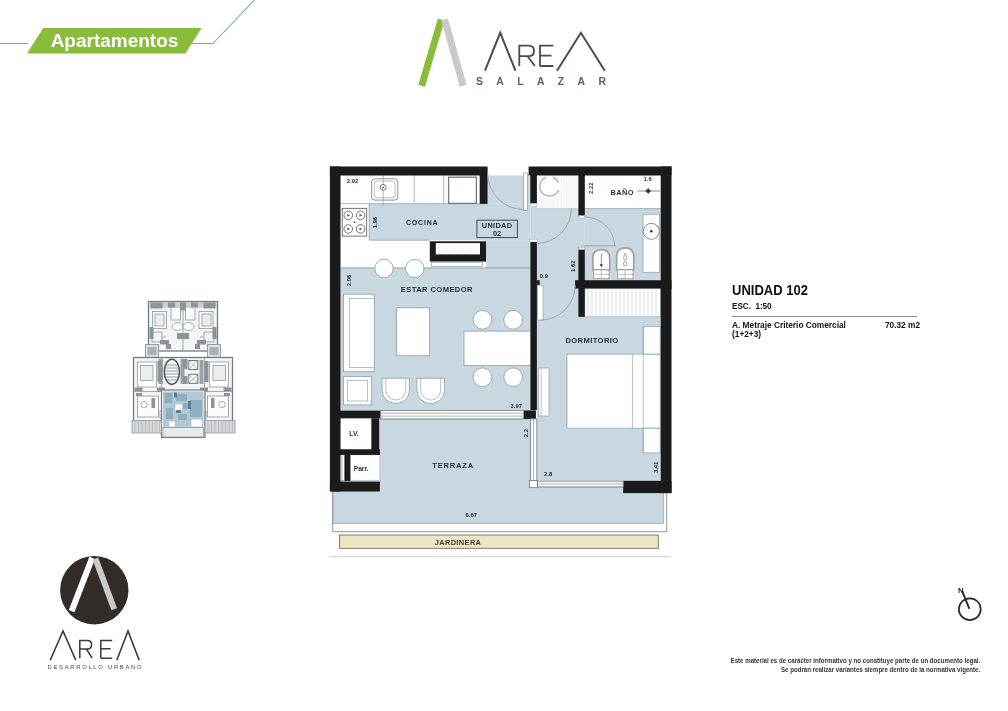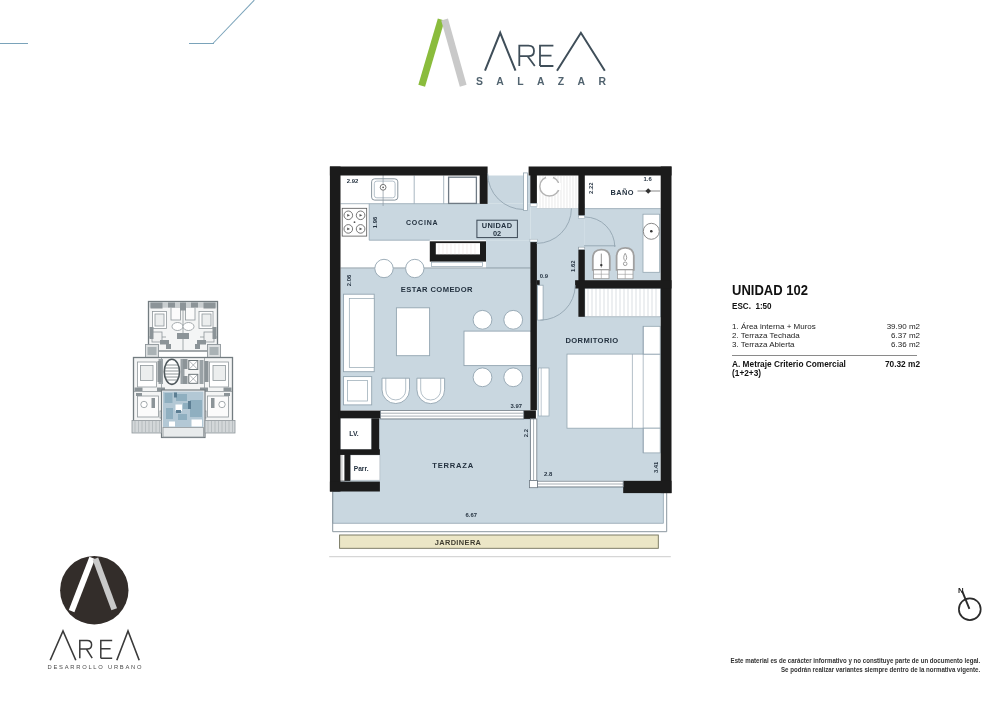--- a/index.html
+++ b/index.html
@@ -6,20 +6,24 @@
   #page{position:relative;width:1008px;height:711px;background:#ffffff;overflow:hidden;
         font-family:"Liberation Sans", sans-serif;}
   .abs{position:absolute;}
 </style>
 </head>
 <body>
 <div id="page">
 
   <div class="abs" style="left:0;top:42.6px;width:28px;height:1.2px;background:#7aa3ba;"></div>
 
+  <div class="abs" style="left:27px;top:27.5px;width:175px;height:26px;background:#8abc3c;
+       clip-path:polygon(16.5px 0,175px 0,158.5px 26px,0 26px);">
+    <div style="text-align:center;line-height:26px;font-size:19px;font-weight:bold;color:#ffffff;">Apartamentos</div>
+  </div>
 
   <div class="abs" style="left:189px;top:42.6px;width:24.5px;height:1.2px;background:#7aa3ba;"></div>
 
   <div class="abs" style="left:213px;top:42.8px;width:59.5px;height:1.2px;background:#7aa3ba;
        transform:rotate(-46.4deg);transform-origin:0 50%;"></div>
 
   <svg class="abs" style="left:408px;top:12px;" width="204" height="80" viewBox="408 12 204 80">
 
     <line x1="421.7" y1="85.8" x2="441.2" y2="19.5" stroke="#8abc3c" stroke-width="7"></line>
 
@@ -495,25 +499,20 @@
     </g>
     </g>
   </svg>
 
   <div class="abs" style="left:732px;top:281px;width:188px;">
 
     <div style="font-size:15.5px;font-weight:bold;color:#111;transform:scaleX(0.84);transform-origin:0 0;white-space:nowrap;">UNIDAD 102</div>
 
     <div style="font-size:9px;font-weight:bold;color:#111;margin-top:1.5px;transform:scaleX(0.9);transform-origin:0 0;">ESC.&nbsp; 1:50</div>
 
-    <div style="margin-top:11px;font-size:8px;color:#222;line-height:9.4px;">
-      <div>1. Área interna + Muros <span style="float:right;">39.90 m2</span></div>
-      <div>2. Terraza Techada <span style="float:right;">6.37 m2</span></div>
-      <div>3. Terraza Abierta <span style="float:right;">6.36 m2</span></div>
-    </div>
 
     <div style="margin-top:5px;border-top:1px solid #8a8a8a;width:185px;"></div>
 
     <div style="margin-top:4px;font-size:8.3px;font-weight:bold;color:#111;line-height:9.6px;">
       A. Metraje Criterio Comercial <span style="float:right;">70.32 m2</span><br>(1+2+3)
     </div>
   </div>
 
   <svg class="abs" style="left:40px;top:550px;" width="110" height="125" viewBox="40 550 110 125">
 

